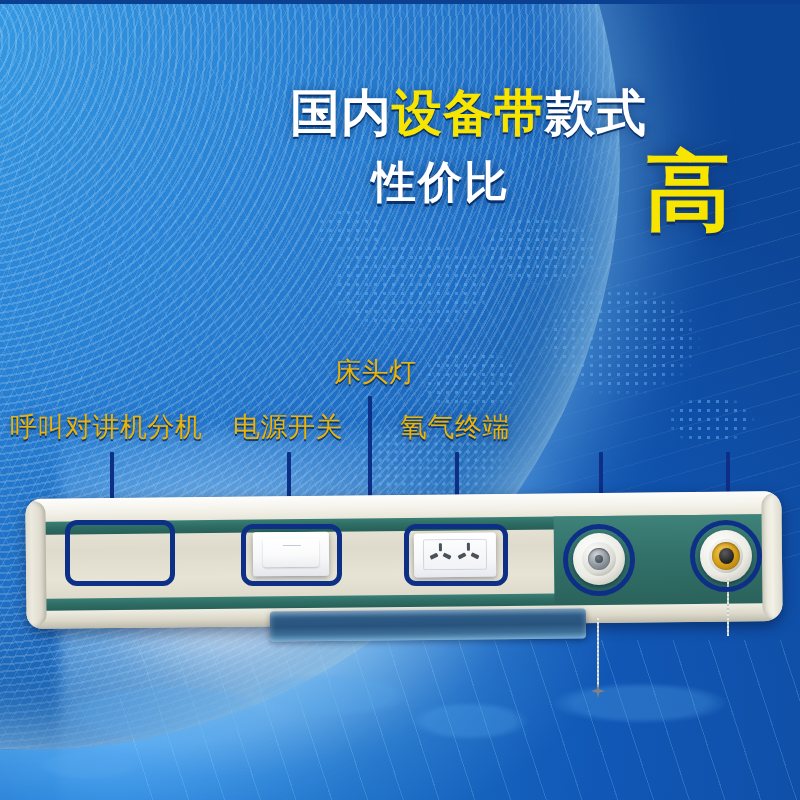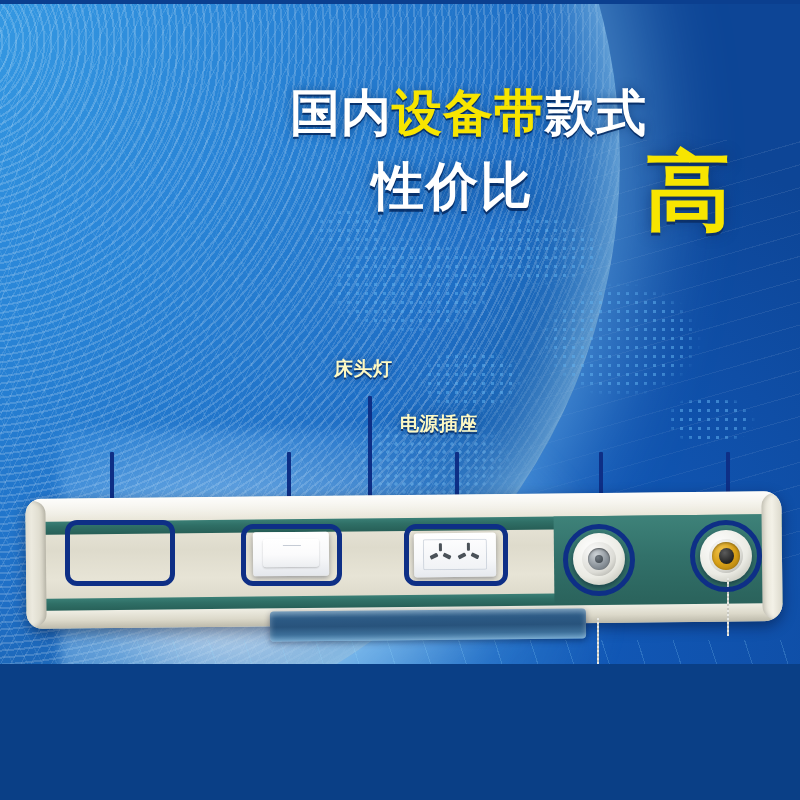--- a/index.html
+++ b/index.html
@@ -1,18 +1,18 @@
 <!DOCTYPE html>
 <html><head>
 <meta charset="utf-8">
 <style>
   html,body{margin:0;padding:0;background:#0a3f86;}
   *{box-sizing:border-box;}
   .stage{
-    position:relative;width:800px;height:664px;overflow:hidden;
+    position:relative;width:800px;height:800px;overflow:hidden;
     font-family:"Liberation Sans","DejaVu Sans",sans-serif;
     background:#1157b5;
   }
 
   
   .bg-base{position:absolute;inset:0;
     background:
       radial-gradient(120% 90% at 14% 92%, #2f8fe8 0%, #1a6ec6 26%, #1157b5 52%, #0f4ea6 76%, #0d4596 100%);
   }
   
@@ -103,33 +103,33 @@
   
   .headline{position:absolute;left:290px;top:88px;width:470px;height:150px;}
   .hl1{
     position:absolute;left:0;top:0;font-size:50px;font-weight:bold;letter-spacing:1px;
     white-space:nowrap;line-height:1;
     text-shadow:0 2px 0 rgba(3,40,95,.85), 0 0 10px rgba(3,40,95,.55);
   }
   .hl1 .w{color:#ffffff;}
   .hl1 .y{color:#f7e500;}
   .hl2{
-    position:absolute;left:82px;top:72px;font-size:52px;font-weight:bold;color:#ffffff;
+    position:absolute;left:82px;top:72px;font-size:44px;font-weight:bold;color:#ffffff;
     letter-spacing:2px;line-height:1;white-space:nowrap;
     text-shadow:0 3px 0 rgba(3,40,95,.85), 0 0 12px rgba(3,40,95,.55);
   }
   .hl3{
     position:absolute;left:355px;top:60px;font-size:86px;font-weight:bold;color:#f7e500;
     line-height:1;
     text-shadow:0 3px 0 rgba(10,45,100,.85), 0 0 14px rgba(5,35,90,.5);
   }
 
   
   .label{
-    position:absolute;color:#fef9c3;font-weight:bold;font-size:19px;white-space:nowrap;
+    position:absolute;color:#eab308;font-weight:normal;font-size:27px;white-space:nowrap;
     letter-spacing:.5px;line-height:1;
     text-shadow:0 2px 0 rgba(6,42,98,.8), 0 0 8px rgba(6,42,98,.55);
   }
   .lead{position:absolute;width:4px;background:#0e2f86;border-radius:1px;}
 
   
   .panel-wrap{position:absolute;left:26px;top:495px;width:756px;height:145px;}
   .panel{
     position:absolute;left:0;top:0;width:756px;height:130px;
     border-radius:16px 18px 18px 16px;
@@ -292,22 +292,24 @@
   <div class="halftone2"></div>
   <div class="worldmap"></div>
   <div class="topline"></div>
 
   <div class="headline">
     <div class="hl1"><span class="w">国内</span><span class="y">设备带</span><span class="w">款式</span></div>
     <div class="hl2">性价比</div>
     <div class="hl3">高</div>
   </div>
 
+  <div class="label" style="left:10px;top:414px;">呼叫对讲机分机</div>
+  <div class="label" style="left:233px;top:414px;">电源开关</div>
   <div class="label" style="left:334px;top:359px;">床头灯</div>
-  <div class="label" style="left:400px;top:414px;">电源插座</div>
+  <div class="label" style="left:400px;top:414px;">氧气终端</div>
 
   <div class="lead" style="left:110px;top:452px;height:88px;"></div>
   <div class="lead" style="left:287px;top:452px;height:88px;"></div>
   <div class="lead" style="left:368px;top:396px;height:220px;"></div>
   <div class="lead" style="left:455px;top:452px;height:88px;"></div>
   <div class="lead" style="left:599px;top:452px;height:88px;"></div>
   <div class="lead" style="left:726px;top:452px;height:82px;"></div>
 
   <div class="panel-wrap">
     <div class="panel">

